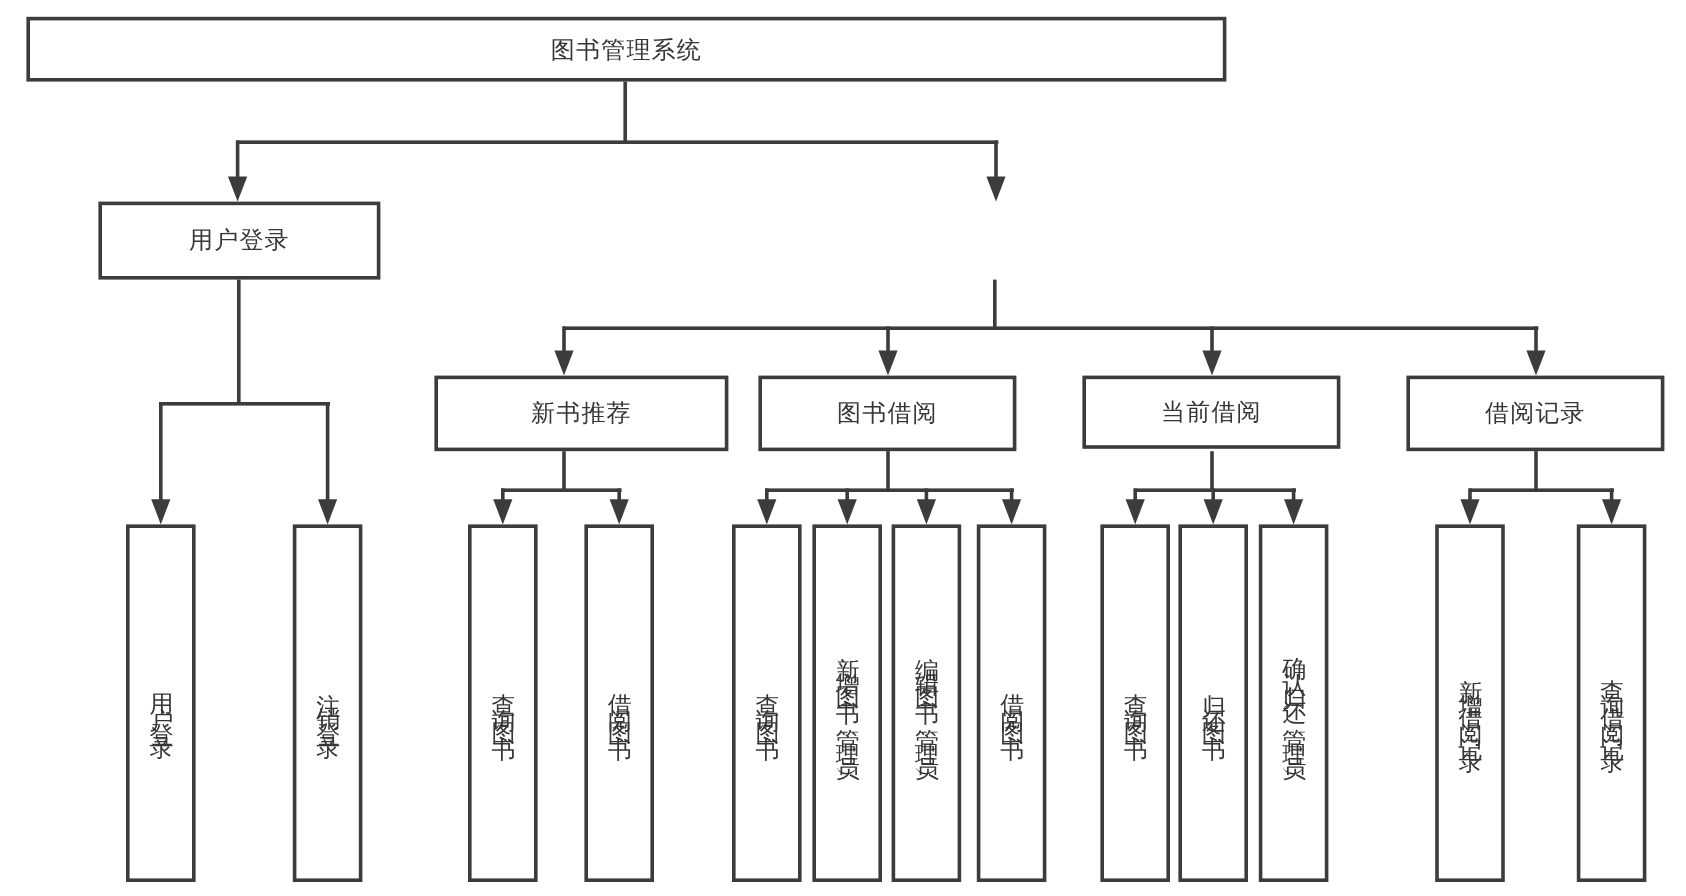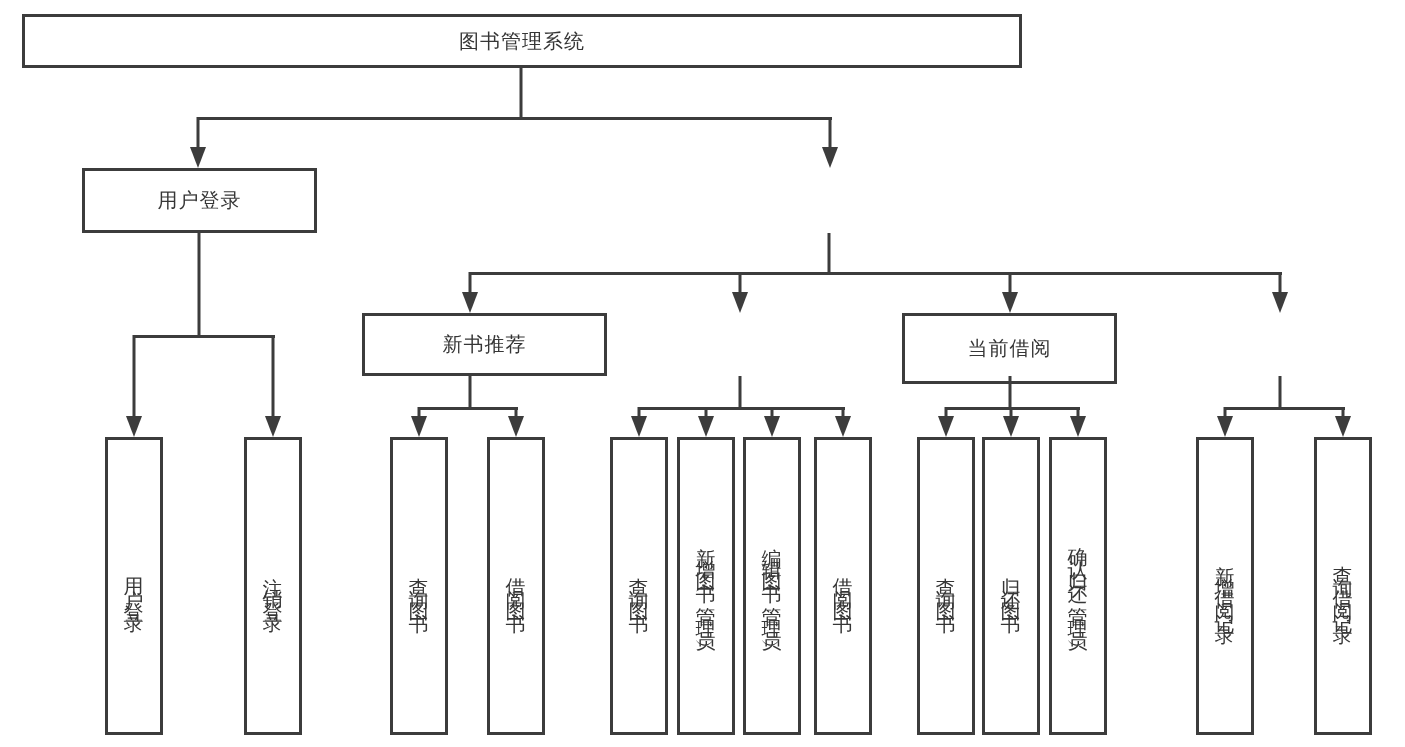--- a/index.html
+++ b/index.html
@@ -104,22 +104,28 @@
     <div class="arrow" style="left:740px; top:292px;"></div>
     <div class="vl" style="left:1010px; top:272px; height:22px;"></div>
     <div class="arrow" style="left:1010px; top:292px;"></div>
     <div class="vl" style="left:1280px; top:272px; height:22px;"></div>
     <div class="arrow" style="left:1280px; top:292px;"></div>
   </div>
 
   <div class="node" style="left:362px; top:313px; width:245px; height:63px;">
     <span>新书推荐</span>
   </div>
-  <div class="node" style="left:902px; top:313px; width:215px; height:71px;">
+  <div class="node" style="left:632px; top:313px; width:215px; height:63px;">
+    <span>图书借阅</span>
+  </div>
+  <div class="node" style="left:902px; top:313px; width:215px; height:61px;">
     <span>当前借阅</span>
+  </div>
+  <div class="node" style="left:1172px; top:313px; width:215px; height:63px;">
+    <span>借阅记录</span>
   </div>
 
   <div>
     <div class="vl" style="left:470px; top:376px; height:33px;"></div>
     <div class="hl" style="left:418px; top:407px; width:100px;"></div>
     <div class="vl" style="left:419px; top:407px; height:12px;"></div>
     <div class="arrow" style="left:419px; top:416px;"></div>
     <div class="vl" style="left:516px; top:407px; height:12px;"></div>
     <div class="arrow" style="left:516px; top:416px;"></div>
   </div>

